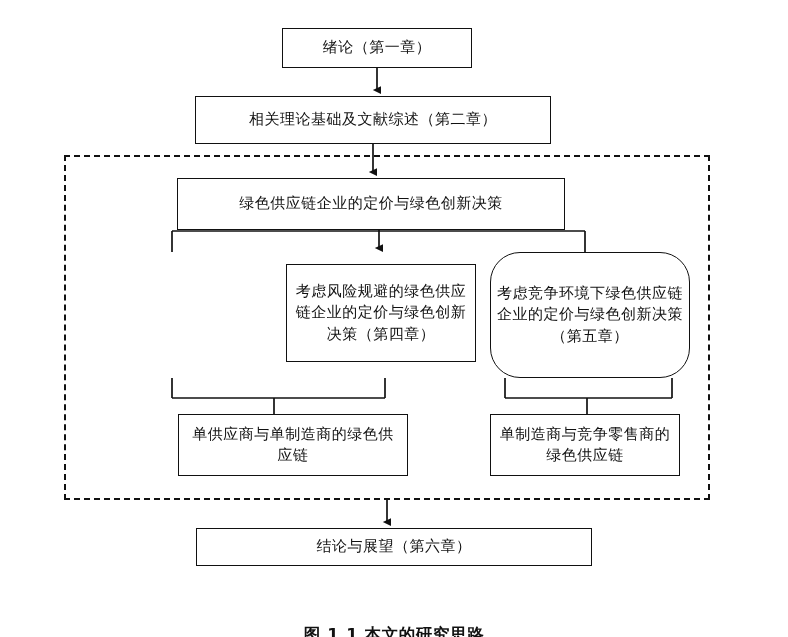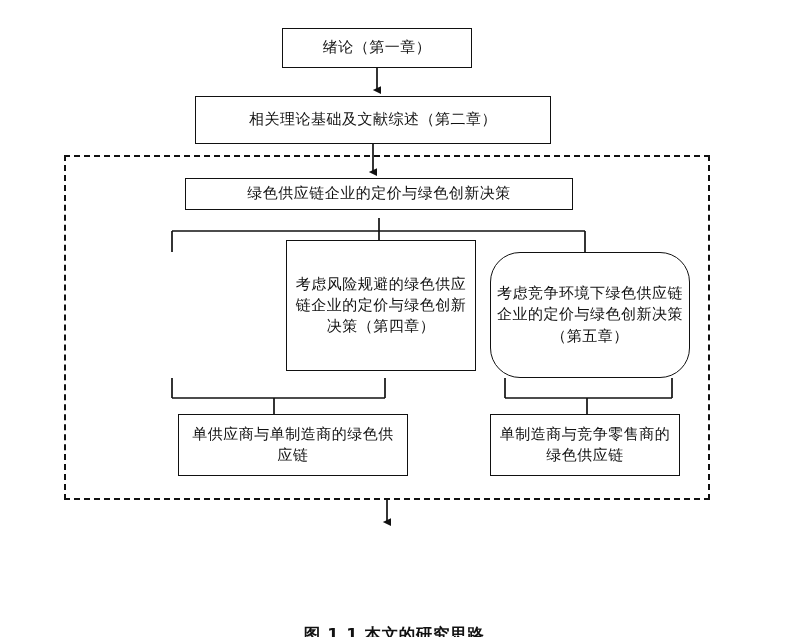--- a/index.html
+++ b/index.html
@@ -44,25 +44,25 @@
     letter-spacing: 0.5px;
     padding: 2px 6px;
   }
   .node span {
     display: block;
     width: 100%;
   }
   
   #node-intro      { left: 282px; top: 28px;  width: 190px; height: 40px; }
   #node-lit        { left: 195px; top: 96px;  width: 356px; height: 48px; }
-  #node-core       { left: 185px; top: 178px; width: 388px; height: 32px; }
+  #node-core       { left: 177px; top: 178px; width: 388px; height: 52px; }
 
   
   #node-ch3        { left: 80px;  top: 252px; width: 196px; height: 126px; }
-  #node-ch4        { left: 286px; top: 240px; width: 190px; height: 131px; }
+  #node-ch4        { left: 286px; top: 264px; width: 190px; height: 98px; }
   #node-ch5        { left: 490px; top: 252px; width: 200px; height: 126px; border-radius: 30px; }
 
   
   #node-sc1        { left: 178px; top: 414px; width: 230px; height: 62px; }
   #node-sc2        { left: 490px; top: 414px; width: 190px; height: 62px; }
 
   
   #node-conclusion { left: 196px; top: 528px; width: 396px; height: 38px; }
 
   #dashed-region {
@@ -152,16 +152,19 @@
   </div>
 
   <div class="node" id="node-sc1">
     <span>单供应商与单制造商的绿色供应链</span>
   </div>
 
   <div class="node" id="node-sc2">
     <span>单制造商与竞争零售商的绿色供应链</span>
   </div>
 
+  <div class="node" id="node-conclusion">
+    <span>结论与展望（第六章）</span>
+  </div>
 
   <div id="figure-caption">图 1.1  本文的研究思路</div>
 
 </div>
 
 </body></html>

